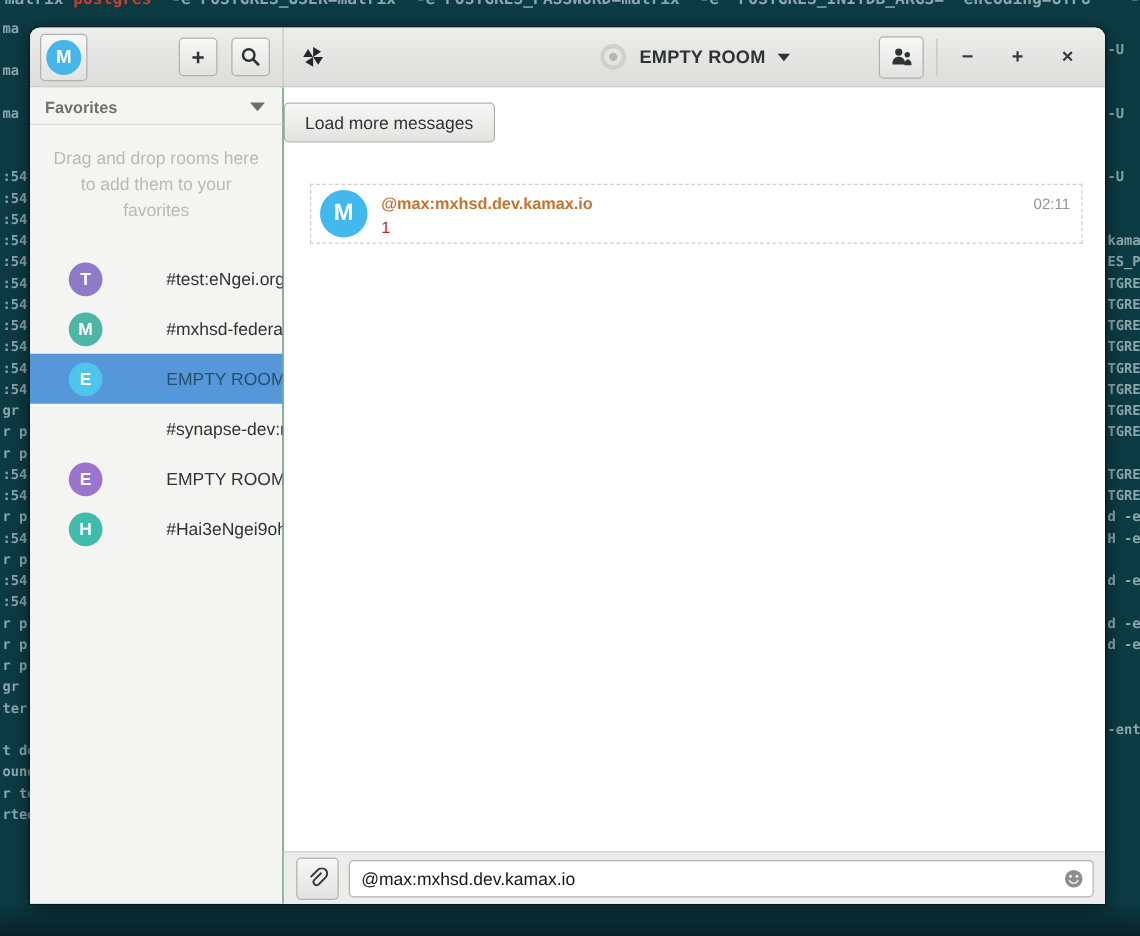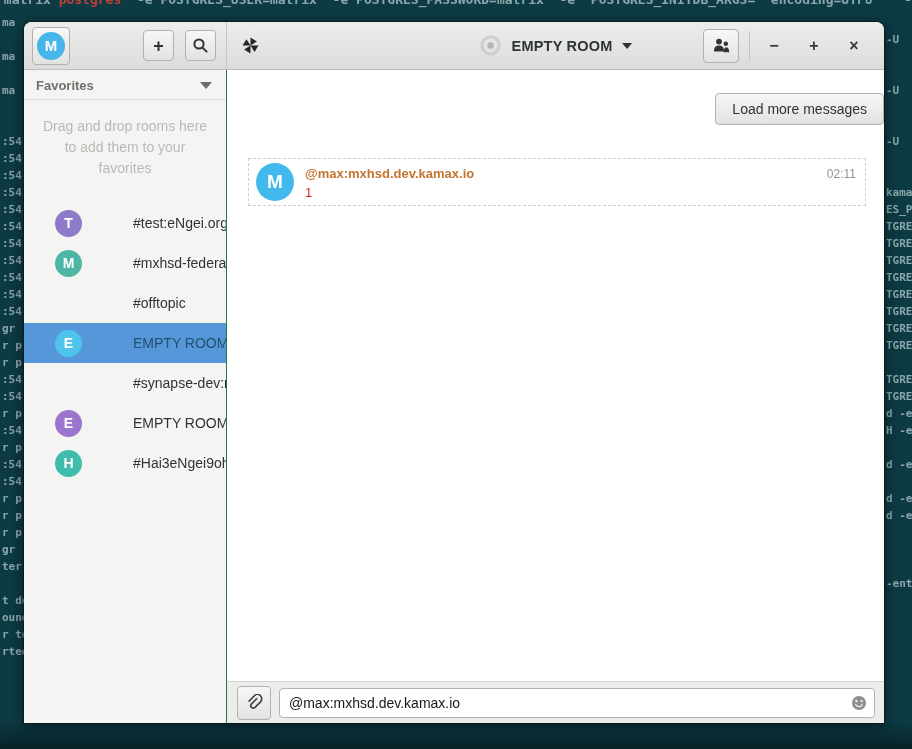--- a/index.html
+++ b/index.html
@@ -110,21 +110,21 @@
   .room-avatar { width:27px; height:27px; font-size:14px; margin-right:51px; flex:0 0 27px; }
   .room-name {
     font-size:14px; white-space:nowrap; overflow:hidden; max-width:110px;
   }
   .room-row.selected { background:var(--accent,#5697d9); }
   .room-row.selected .room-name { color:var(--selected-text,#24506e); }
 
   
   .chat { flex:1; min-width:0; display:flex; flex-direction:column; background:#fff; }
   .msgs { flex:1; overflow:hidden; }
-  .load-more-wrap { display:flex; justify-content:flex-end; margin-top:23px; }
+  .load-more-wrap { display:flex; justify-content:flex-start; margin-top:12px; }
   .load-more { padding:7px 16px; font-size:14px; }
   .msg {
     margin:33px 18px 0 21px; border:1px dashed #cfcfcd;
     display:flex; align-items:center; gap:11px; padding:4px 9px 4px 7px; min-height:46px;
   }
   .msg-avatar { width:38px; height:38px; font-size:19px; flex:0 0 38px; }
   .msg-content { flex:1; min-width:0; align-self:flex-start; padding-top:3px; }
   .msg-toprow { display:flex; align-items:baseline; }
   .sender { font-weight:bold; font-size:13px; color:var(--sender,#c3742f); }
   .time { margin-left:auto; font-size:12px; color:#93938f; }
@@ -291,24 +291,20 @@
           <div class="room-row">
             <span class="avatar room-avatar" style="background: rgb(141, 122, 200);">T</span>
             <span class="room-name">#test:eNgei.org</span>
           </div>
 
           <div class="room-row">
             <span class="avatar room-avatar" style="background: rgb(77, 182, 165);">M</span>
             <span class="room-name">#mxhsd-federation-test:k...</span>
           </div>
 
-          <div class="room-row">
-            <span class="avatar room-avatar" style="visibility: hidden;"></span>
-            <span class="room-name">#offtopic</span>
-          </div>
 
           <div class="room-row selected">
             <span class="avatar room-avatar" style="background: rgb(78, 195, 236);">E</span>
             <span class="room-name">EMPTY ROOM</span>
           </div>
 
           <div class="room-row">
             <span class="avatar room-avatar" style="visibility: hidden;"></span>
             <span class="room-name">#synapse-dev:matrix.org</span>
           </div>

